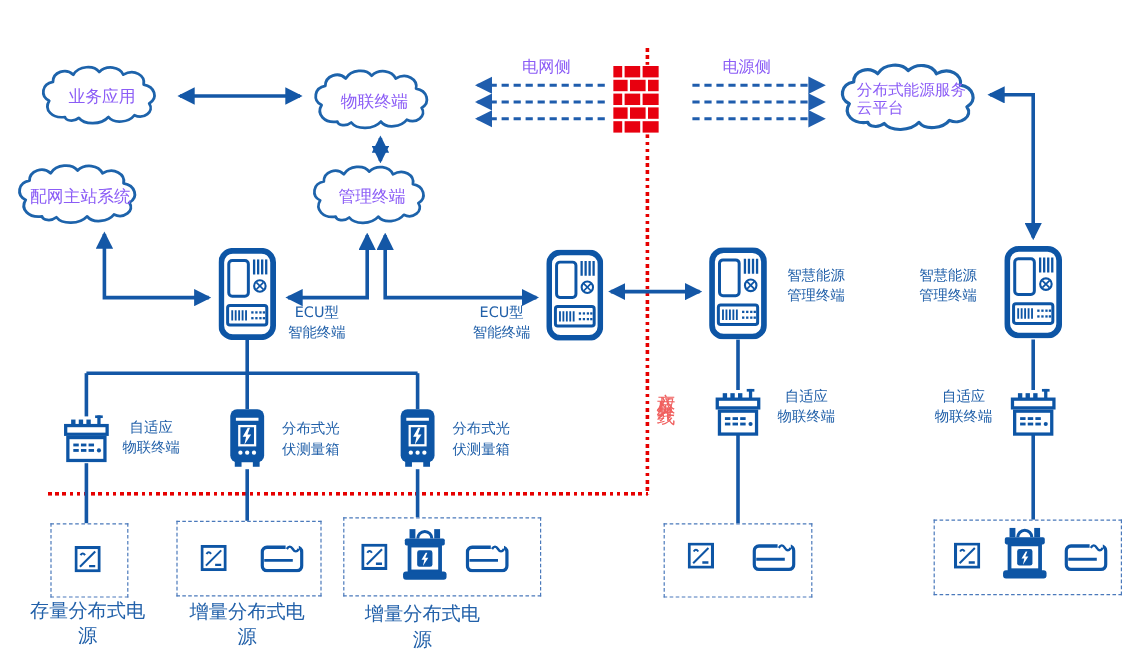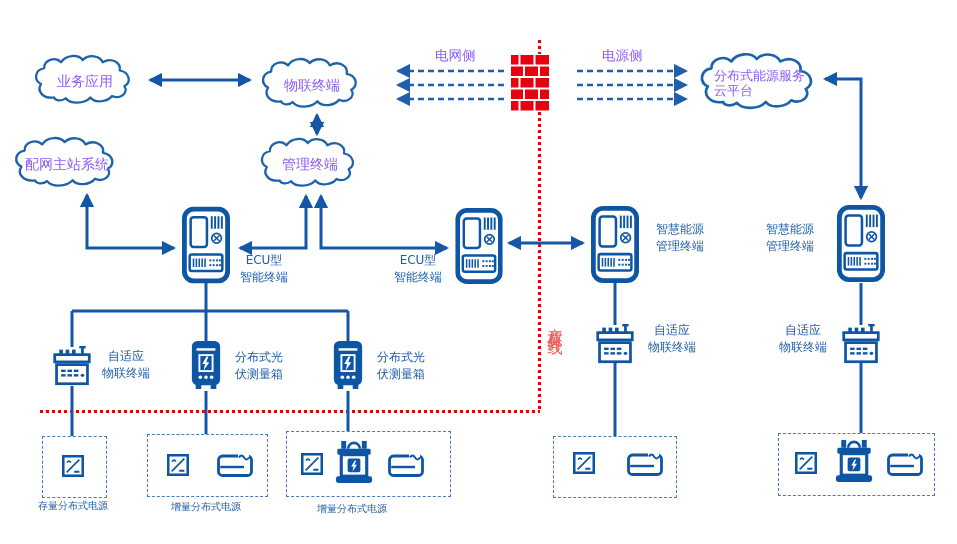--- a/index.html
+++ b/index.html
@@ -4,21 +4,21 @@
 <style>
   html,body{margin:0;padding:0;background:#fff;}
   .canvas{position:relative;width:957px;height:544px;background:#ffffff;overflow:hidden;
           font-family:"DejaVu Sans","Liberation Sans",sans-serif;}
   .cloud{position:absolute;}
   .cloud svg{position:absolute;left:0;top:0;width:100%;height:100%;}
   .cloud-text{position:absolute;left:0;top:0;right:0;bottom:0;display:flex;align-items:center;justify-content:center;
               color:#8b5cf6;font-size:14px;line-height:16px;white-space:pre-line;font-weight:500;}
   .lbl{position:absolute;color:#2160a9;font-size:12px;line-height:17px;text-align:center;white-space:pre-line;font-weight:500;}
   .side-lbl{position:absolute;color:#8b5cf6;font-size:13.5px;font-weight:400;}
-  .box-lbl{position:absolute;color:#2160a9;font-size:10px;text-align:center;font-weight:500;}
+  .box-lbl{position:absolute;color:#2160a9;font-size:16px;text-align:center;font-weight:500;}
   .dashed-box{position:absolute;border:1.6px dashed #4a79bb;background:#fff;}
   .vdots{position:absolute;width:2.6px;background-image:repeating-linear-gradient(180deg,#e60000 0 3px,transparent 3px 6px);}
   .hdots{position:absolute;height:2.6px;background-image:repeating-linear-gradient(90deg,#e60000 0 3px,transparent 3px 6px);}
   .boundary-lbl{position:absolute;color:#f0605f;font-size:15.5px;letter-spacing:3px;writing-mode:vertical-rl;font-weight:500;}
   .overlay{position:absolute;left:0;top:0;pointer-events:none;}
   .dev{position:absolute;}
 </style>
 </head>
 <body>
 

